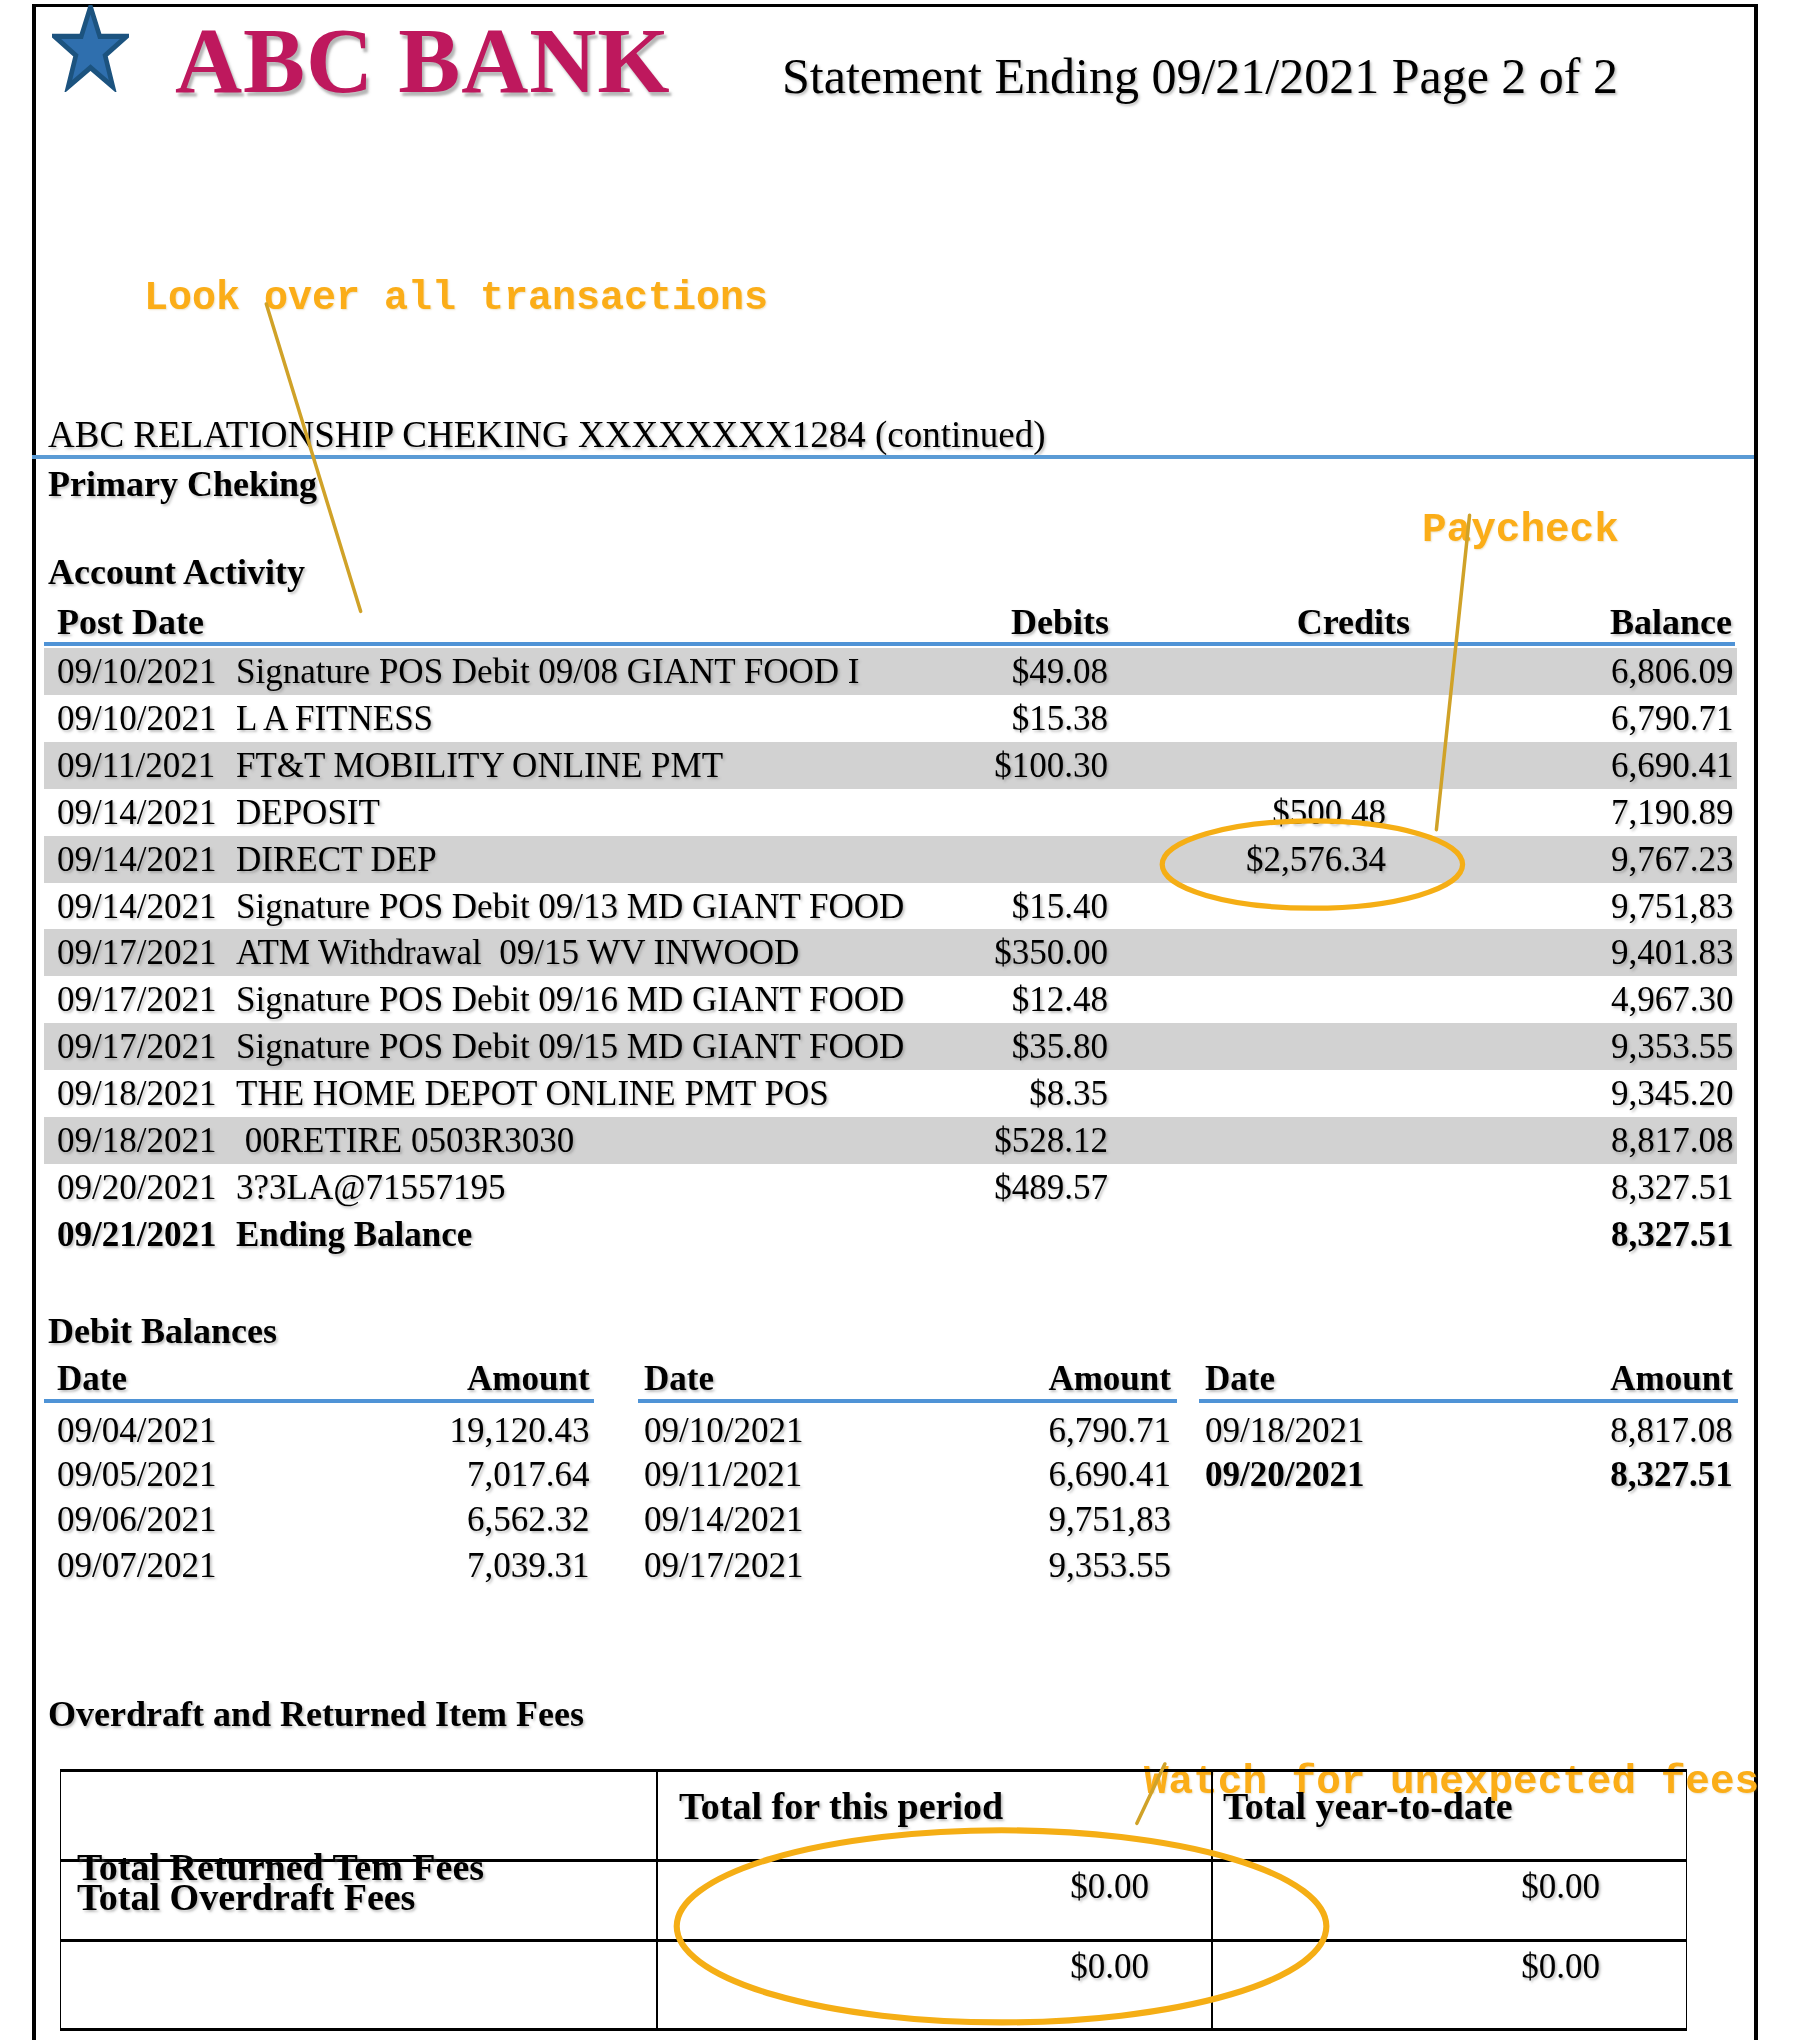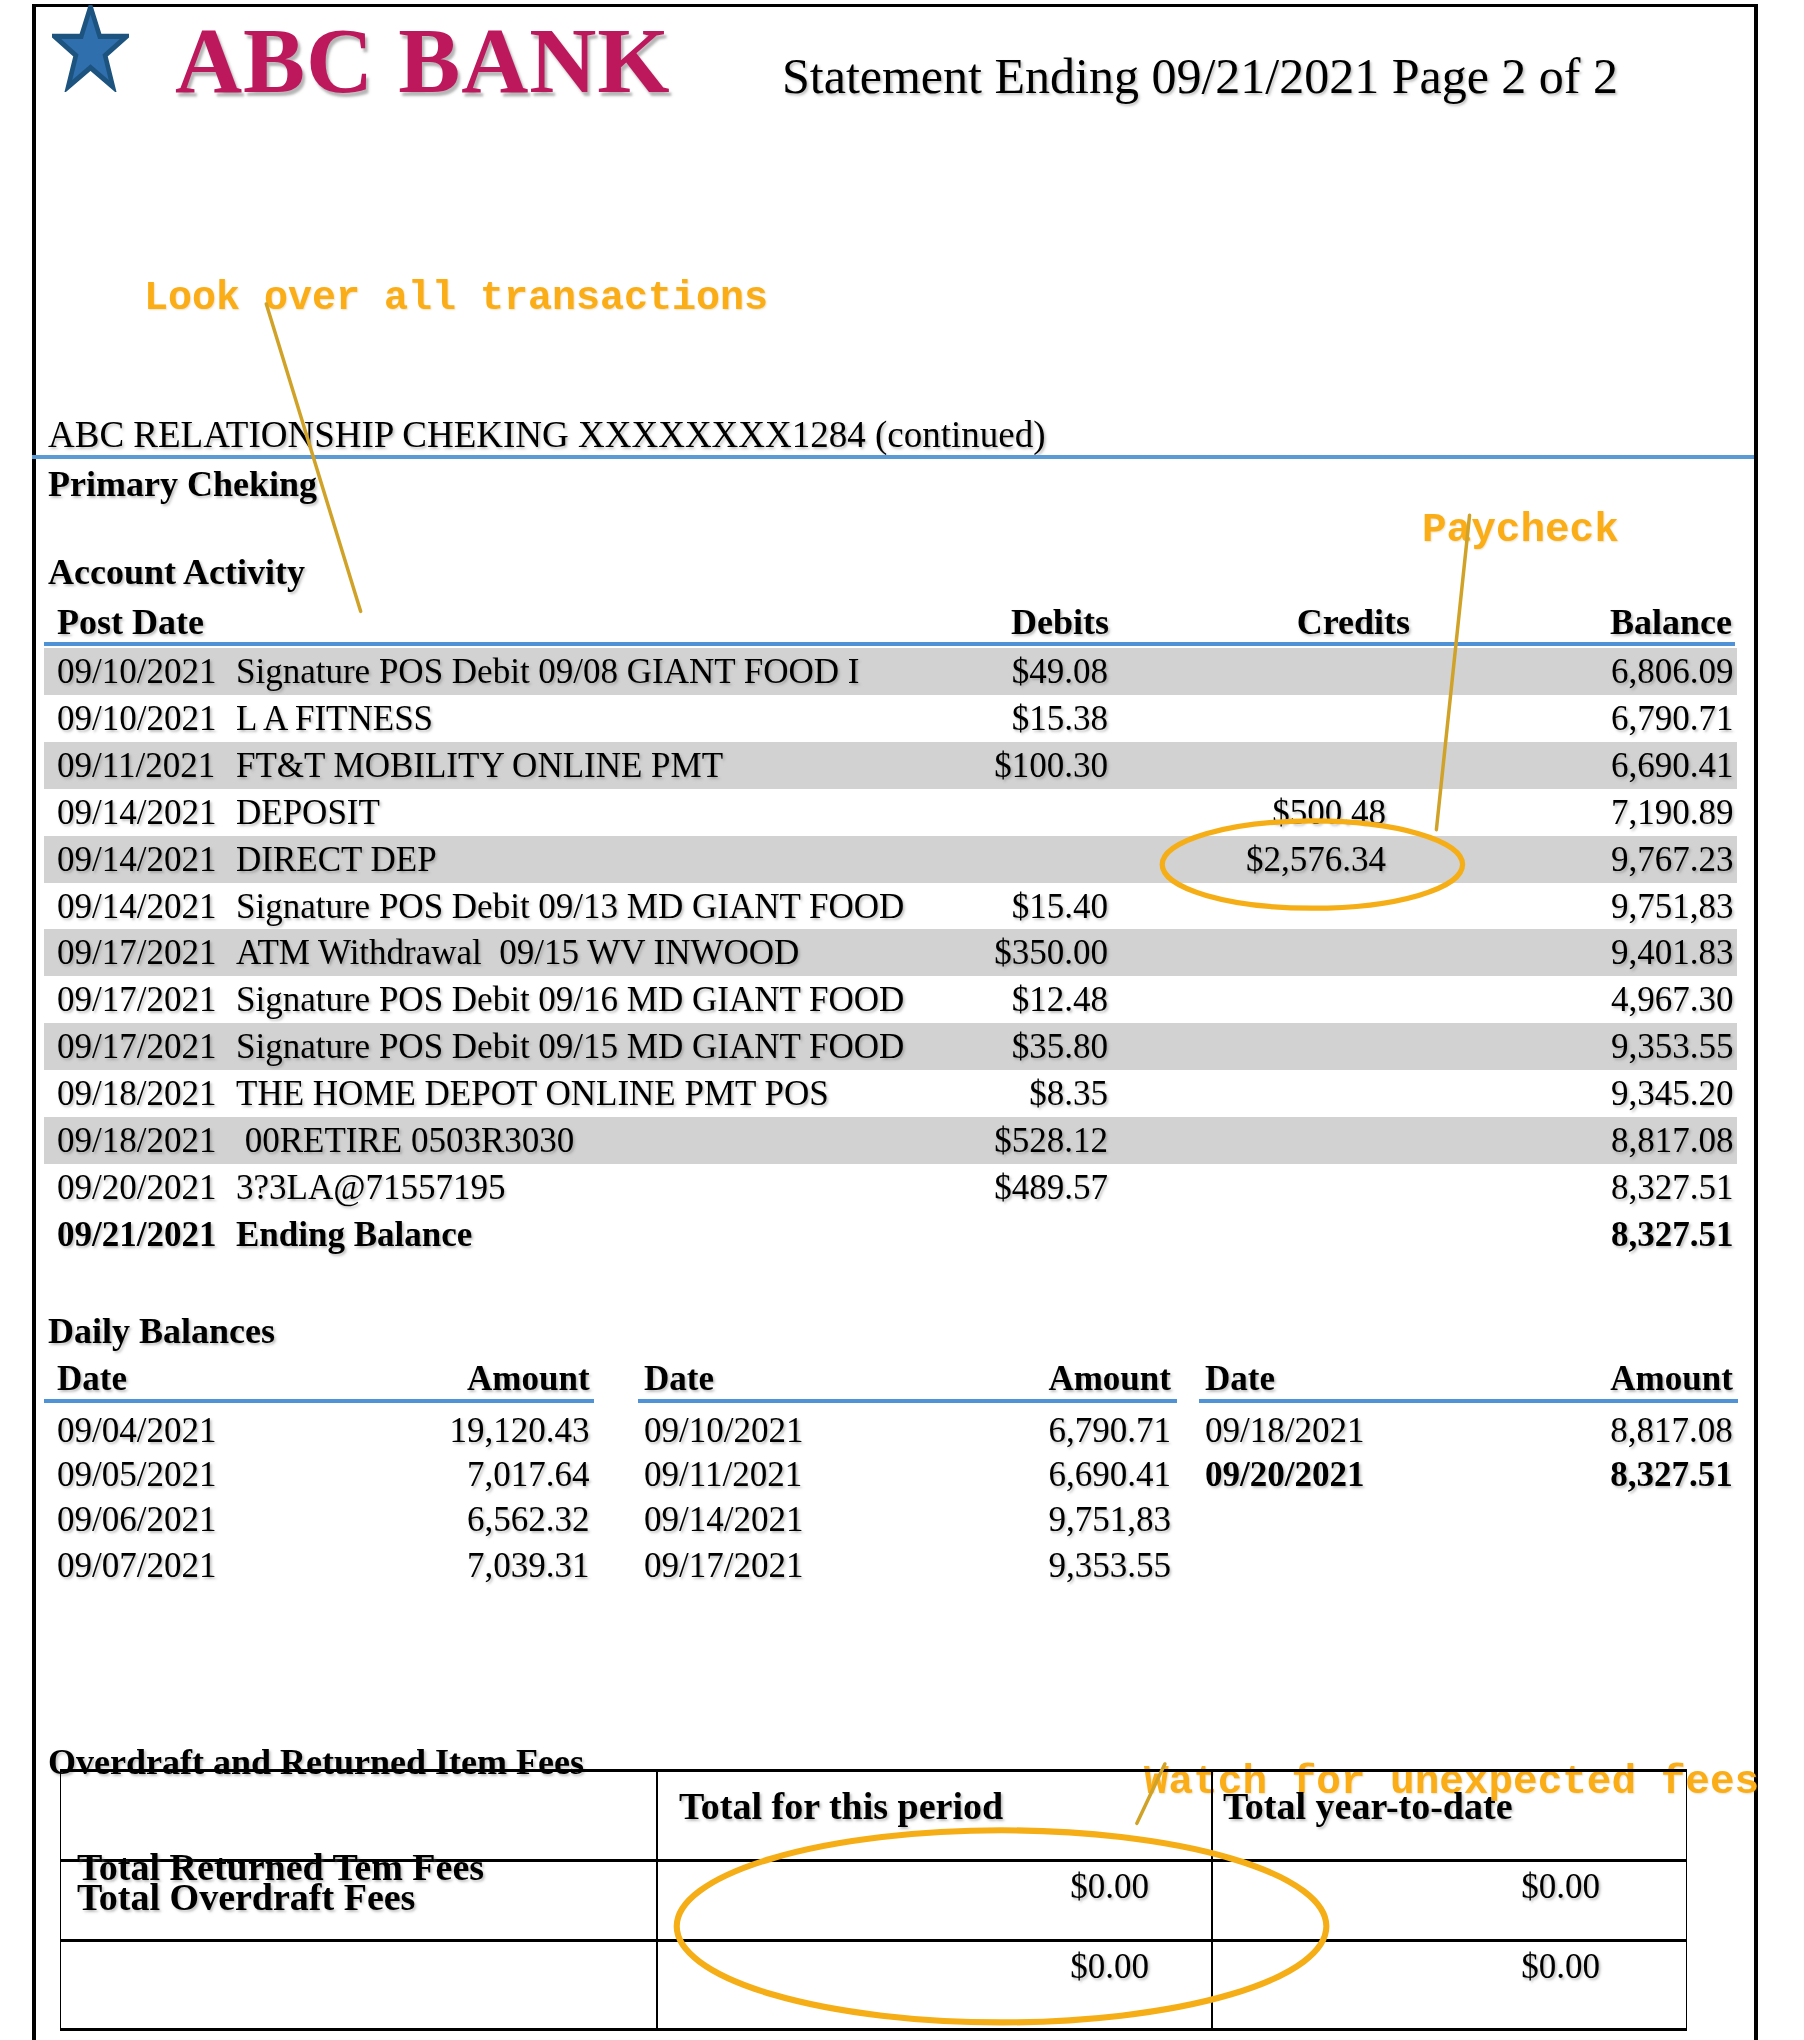--- a/index.html
+++ b/index.html
@@ -46,21 +46,21 @@
   .aa-debit{right:629px;}
   .aa-credit{right:351px;}
   .aa-bal{right:3.5px;}
   
   #db-title{left:48px;top:1313px;font-size:36px;line-height:1;}
   .db-group{top:1361px;height:245px;}
   .db-head{position:absolute;top:0;font-size:35px;font-weight:bold;line-height:1;}
   .db-rule{position:absolute;top:38px;height:3.5px;background:#4F93D6;left:0;right:0;}
   .db-row span{position:absolute;font-size:35px;line-height:1;}
   
-  #fees-title{left:48px;top:1696px;font-size:36px;line-height:1;margin-top:48px;}
+  #fees-title{left:48px;top:1696px;font-size:36px;line-height:1;}
   #fee-table{left:60px;top:1769px;width:1627px;height:262px;
              border-top:3.5px solid #000;border-bottom:3.5px solid #000;
              border-left:1.7px solid #000;border-right:1.7px solid #000;box-sizing:border-box;}
   .fee-vline{top:1769px;width:1.7px;height:262px;background:#000;}
   #fee-v1{left:656px;}
   #fee-v2{left:1211px;}
   .fee-hline{left:60px;width:1627px;height:2.6px;background:#000;}
   #fee-h1{top:1859px;}
   #fee-h2{top:1939px;}
   .fee-colhead{top:1787px;font-size:38px;font-weight:bold;line-height:1;}
@@ -192,21 +192,21 @@
       </div>
       <div class="abs serif ts aa-row bold" style="top: 1211px;">
         <span class="aa-date">09/21/2021</span>
         <span class="aa-desc pre">Ending Balance</span>
         <span class="aa-debit"></span>
         <span class="aa-credit"></span>
         <span class="aa-bal">8,327.51</span>
       </div>
     </div>
 
-  <div class="abs serif ts bold" id="db-title">Daily Balances</div>
+  <div class="abs serif ts bold" id="db-title">Debit Balances</div>
   <div id="daily-groups">
       <div class="abs db-group" style="left: 44px; width: 550px;">
         <span class="db-head serif ts" style="left: 13px;">Date</span>
         <span class="db-head serif ts" style="right: 4.4px;">Amount</span>
         <div class="db-rule"></div>
         <div class="db-row">
           <span class="serif ts" style="left: 13px; top: 52px;">09/04/2021</span>
           <span class="serif ts" style="right: 4.4px; top: 52px;">19,120.43</span>
         </div>
         <div class="db-row">

